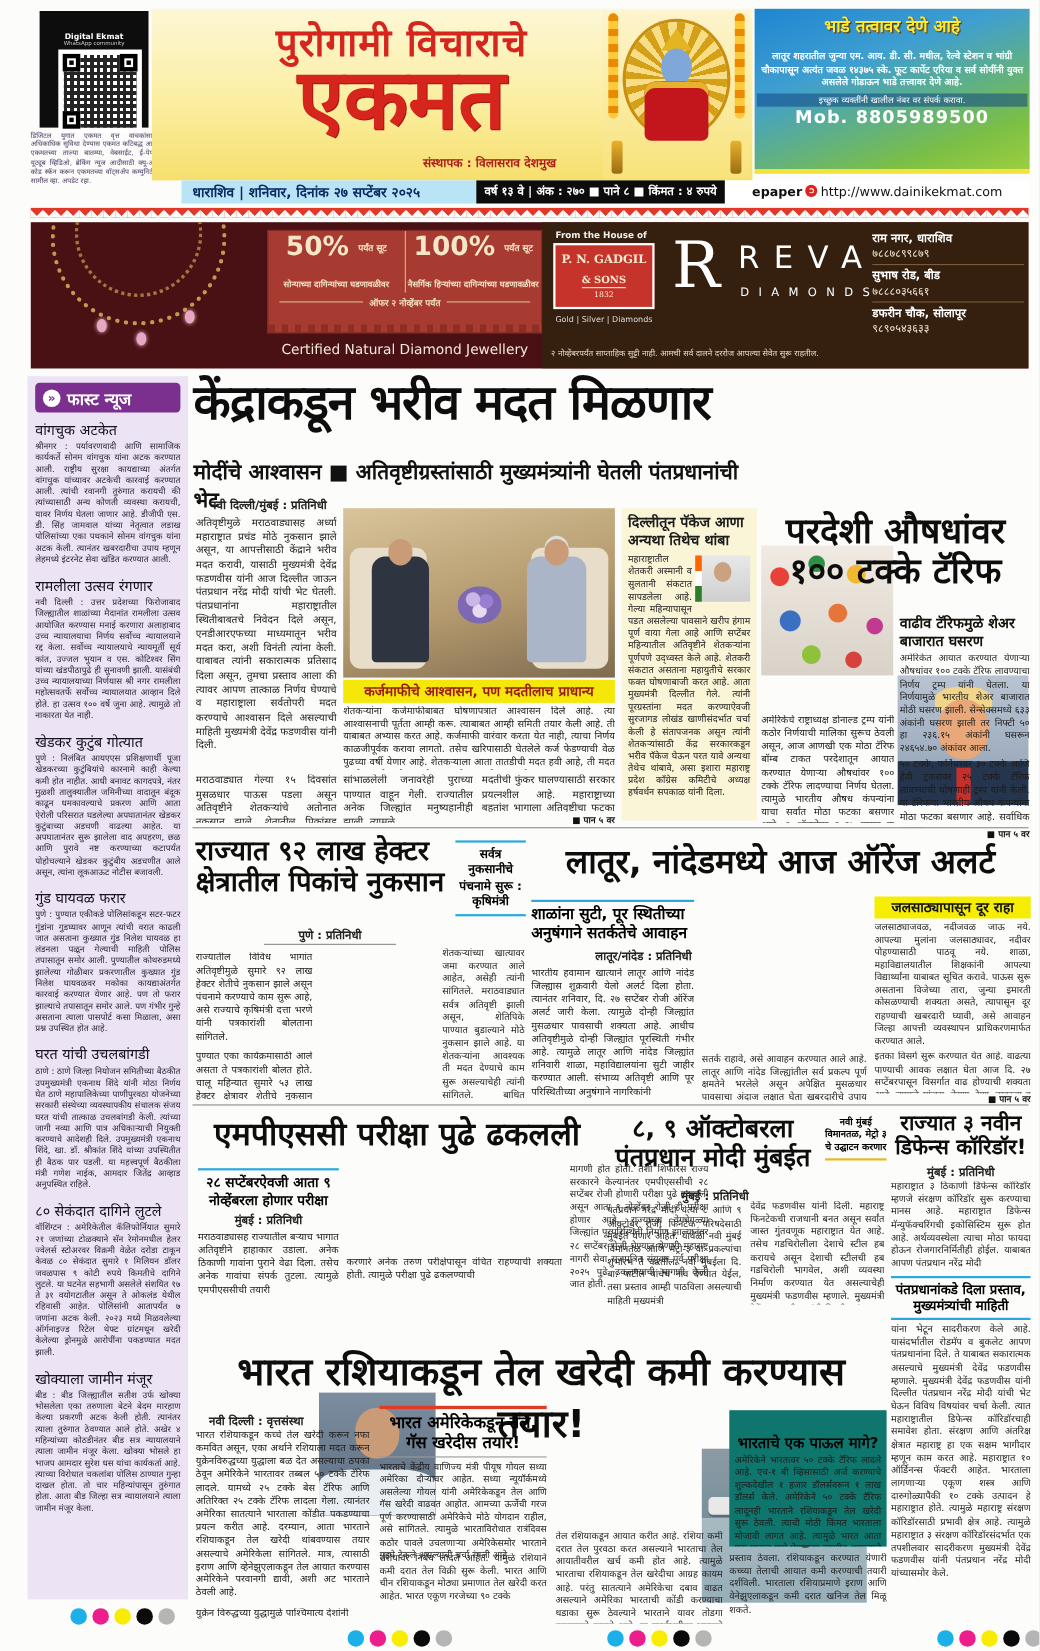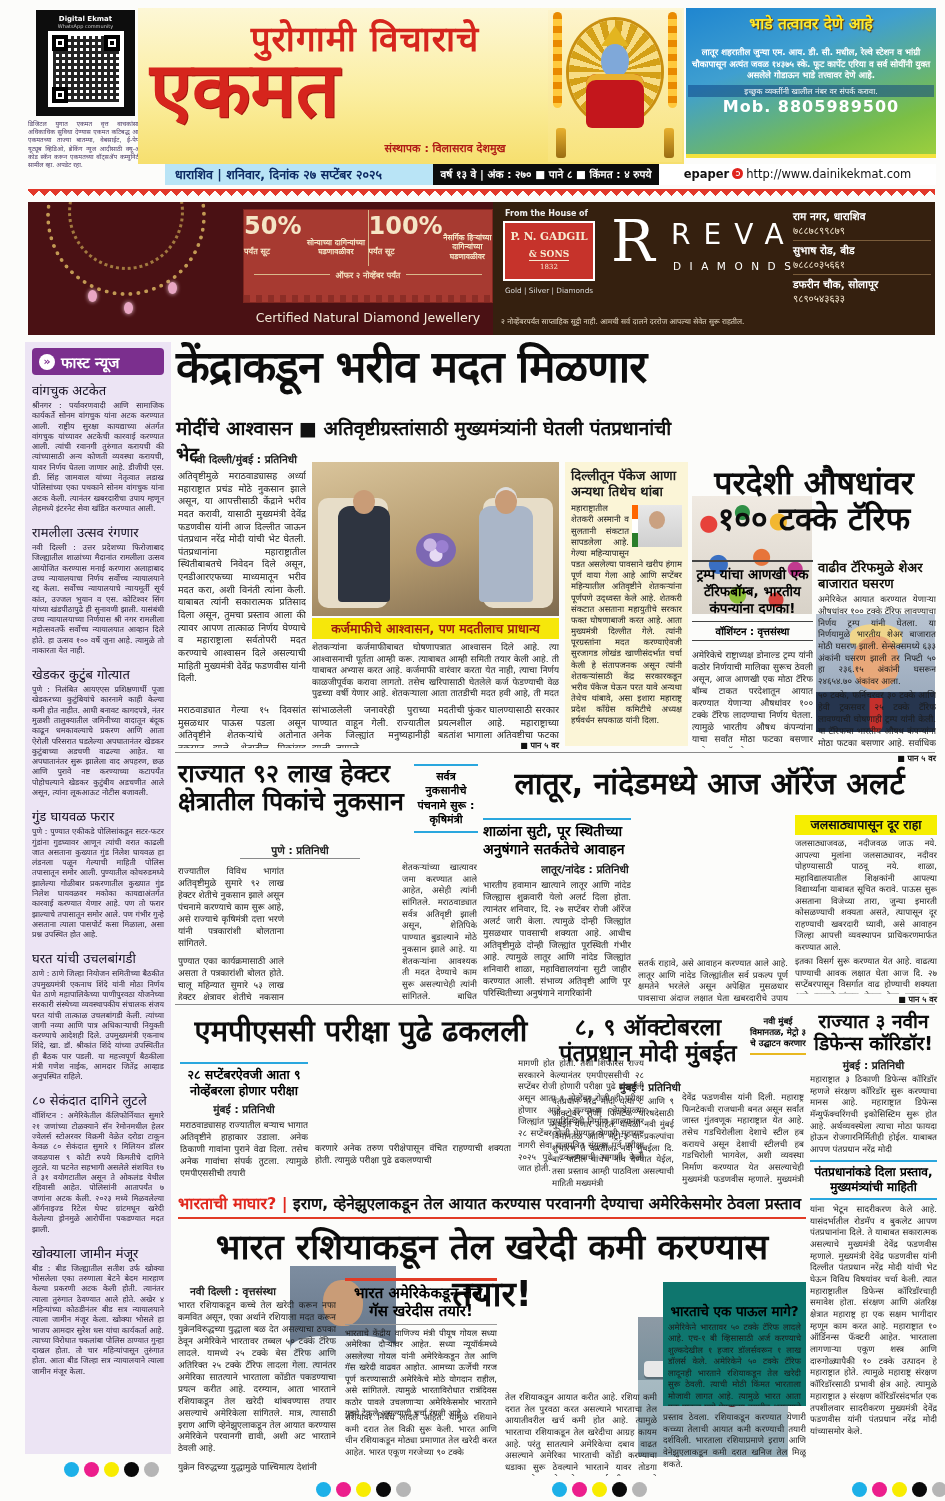--- a/index.html
+++ b/index.html
@@ -6,34 +6,34 @@
   html,body{background:#e9e9e9}
   body{font-family:"DejaVu Sans","Liberation Sans",sans-serif}
   #page{position:relative;width:945px;height:1501px;margin:0 auto;background:#fcfcfa;overflow:hidden}
   .abs{position:absolute}
   .b{font-weight:bold}
   .clip{overflow:hidden}
   .bodytxt{font-size:9.3px;line-height:1.36;color:#1c1c1c;text-align:justify}
   .jump{font-size:8px;font-weight:bold;color:#111}
 
   
-  .qrbox{left:36px;top:10px;width:99px;height:106px;background:#0d0d0d;padding:3px;text-align:center}
+  .qrbox{left:36px;top:10px;width:99px;height:106px;background:#0d0d0d;padding:17px;text-align:center}
   .qrbox .t{color:#fff;font-size:7px;font-weight:bold;margin-top:2px}
   .qrbox .s{color:#c9c9c9;font-size:5px;margin-bottom:2px}
   .qr{position:relative;width:76px;height:76px;margin:1px auto;background:#fff}
   .qrn{position:absolute;inset:5px;background:
     repeating-linear-gradient(0deg,#000 0 3px,transparent 3px 6px),
     repeating-linear-gradient(90deg,#000 0 3px,transparent 3px 6px);
     opacity:.85}
   .qc{position:absolute;width:16px;height:16px;border:4px solid #000;background:#fff}
   .qc i{position:absolute;inset:2px;background:#000}
   .qrnote{left:28px;top:120px;width:116px;font-size:6.3px;line-height:1.3;color:#4a3a63;text-align:justify}
   .mast-yellow{left:138px;top:8px;width:546px;height:156px;background:linear-gradient(180deg,#fdf7d6 0%,#fbeea0 55%,#f6df6e 100%)}
   .tagline{left:150px;top:14px;width:430px;font-size:35px;color:#d6251d;font-weight:bold;text-align:center;letter-spacing:1px}
-  .nameplate{left:150px;top:52px;width:430px;font-size:76px;line-height:1;color:#d6251d;font-weight:bold;text-align:left;text-shadow:1px 1px 0 #a5150f}
+  .nameplate{left:150px;top:52px;width:430px;font-size:76px;line-height:1;color:#d6251d;font-weight:bold;text-align:center;text-shadow:1px 1px 0 #a5150f}
   .founder{left:330px;top:140px;width:230px;font-size:11px;color:#b01d16;font-weight:bold;text-align:center}
   
   .deity{left:548px;top:10px;width:134px;height:152px;background:linear-gradient(180deg,#fdf4cd,#f8e37b);overflow:hidden}
   .garl{position:absolute;top:2px;width:9px;height:96px;border-radius:5px;background:repeating-linear-gradient(180deg,#e98a00 0 7px,#ffc93c 7px 14px)}
   .halo{position:absolute;left:50%;top:10px;transform:translateX(-50%);width:92px;height:104px;border-radius:50%;background:repeating-conic-gradient(#d4a017 0 9deg,#f7dd85 9deg 18deg);box-shadow:0 0 0 3px #c98f10}
   .dface{position:absolute;left:50%;top:34px;transform:translateX(-50%);width:28px;height:34px;border-radius:50%;background:#7fa8d9}
   .dcrown{position:absolute;left:50%;top:16px;transform:translateX(-50%);width:0;height:0;border-left:14px solid transparent;border-right:14px solid transparent;border-bottom:20px solid #e3b520}
   .dbody{position:absolute;left:50%;top:64px;transform:translateX(-50%);width:58px;height:54px;border-radius:10px 10px 6px 6px;background:#c3161c;box-shadow:inset 0 6px 0 #e8b12e}
   .lamp{position:absolute;bottom:4px;width:10px;height:30px;background:linear-gradient(#e8b12e,#9a6d12);border-radius:3px}
   
@@ -49,21 +49,21 @@
   .elogo::after{content:"";position:absolute;inset:3px;border-radius:50%;border:1.5px solid #fff;border-left-color:transparent}
   .zig{left:28px;top:189px;width:907px;height:9px;background-color:#e2382a;background-image:linear-gradient(-45deg,#fcfcfa 5px,transparent 0),linear-gradient(45deg,#fcfcfa 5px,transparent 0);background-position:left bottom;background-repeat:repeat-x;background-size:11px 11px}
 
   
   .jewel{left:28px;top:202px;width:907px;height:133px;background:#4a1114;overflow:hidden}
   .neck1{position:absolute;left:18px;top:-66px;width:160px;height:160px;border-radius:50%;border:4px dotted #cfa85a;opacity:.9}
   .neck2{position:absolute;left:40px;top:-48px;width:116px;height:116px;border-radius:50%;border:3px dotted #b8934a;opacity:.8}
   .gem{position:absolute;width:9px;height:12px;border-radius:50%;background:#e9a6c3;box-shadow:0 0 4px #f3c7da}
   .jred{position:absolute;left:215px;top:7px;width:250px;height:94px;background:#a73a31;border:1px solid #7e2620;color:#f5e6c6}
   .jrow{display:flex;height:56px}
-  .jcell{flex:1;display:flex;flex-direction:row;align-items:center;justify-content:center}
+  .jcell{flex:1;display:flex;flex-direction:column;align-items:center;justify-content:center}
   .jcell+.jcell{border-left:1px solid #d9b98c}
   .jpct{font-size:24px;font-weight:bold;line-height:1}
   .jpct small{font-size:8px;font-weight:bold;vertical-align:4px}
   .jdesc{font-size:7.6px;font-weight:bold;text-align:center;line-height:1.25;margin-top:18px}
   .jval{display:flex;align-items:center;gap:6px;padding:3px 10px 0;font-size:8px;font-weight:bold;color:#f3e2c0}
   .jval::before,.jval::after{content:"";flex:1;height:1px;background:#d9b98c}
   .jpat{position:absolute;left:0;right:0;bottom:0;height:7px;background:repeating-linear-gradient(90deg,#8c2d26 0 6px,#a73a31 6px 12px)}
   .jcert{position:absolute;left:215px;top:108px;width:250px;color:#f2ead8;font-size:12.5px;text-align:center}
   .jbrown{position:absolute;left:465px;top:0;width:442px;height:133px;background:#35200f;color:#eee}
   .jhouse{position:absolute;left:12px;top:7px;font-size:8px;font-weight:bold}
@@ -329,24 +329,20 @@
   </div>
 
   <div class="abs photo pills" style="left:692px;top:342px;width:120px;height:118px"></div>
   <div class="abs photo trump" style="left:816px;top:342px;width:119px;height:118px">
     <div class="hair"></div>
     <div class="face"></div>
     <div class="suit"></div>
     <div class="tie"></div>
   </div>
   <div class="abs tariff-h">परदेशी औषधांवर १०० टक्के टॅरिफ</div>
-  <div class="abs tbox">
-    <div class="tt">ट्रम्प यांचा आणखी एक टॅरिफबॉम्ब, भारतीय कंपन्यांना दणका!</div>
-    <div class="tb">वॉशिंग्टन : वृत्तसंस्था</div>
-  </div>
   <div class="abs bodytxt clip" style="left:692px;top:650px;width:121px;height:98px;font-size:8.8px">अमेरिकेचे राष्ट्राध्यक्ष डोनाल्ड ट्रम्प यांनी कठोर निर्णयाची मालिका सुरूच ठेवली असून, आज आणखी एक मोठा टॅरिफ बॉम्ब टाकत परदेशातून आयात करण्यात येणाऱ्या औषधांवर १०० टक्के टॅरिफ लादण्याचा निर्णय घेतला. त्यामुळे भारतीय औषध कंपन्यांना याचा सर्वांत मोठा फटका बसणार आहे. १ ऑक्टोबर २०२५ पासून हा वाढीव टॅरिफ लागू होणार आहे. दरम्यान, किचन कॅबिनेटस आणि बाथरूम व्हॅनिटीवर</div>
   <div class="abs market">
     <div class="mt">वाढीव टॅरिफमुळे शेअर बाजारात घसरण</div>
     <div class="bodytxt clip" style="height:92px;font-size:8.6px">अमेरिकेत आयात करण्यात येणाऱ्या औषधांवर १०० टक्के टॅरिफ लावण्याचा निर्णय ट्रम्प यांनी घेतला. या निर्णयामुळे भारतीय शेअर बाजारात मोठी घसरण झाली. सेन्सेक्समध्ये ६३३ अंकांनी घसरण झाली तर निफ्टी ५० हा २३६.१५ अंकांनी घसरून २४६५४.७० अंकांवर आला.</div>
     <div class="bodytxt clip" style="height:62px;margin-top:4px;font-size:8.8px">५० टक्के, फर्निचरवर ३० टक्के आणि हेवी ट्रकसवर २५ टक्के टॅरिफ लावण्याची घोषणाही ट्रम्प यांनी केली. या टॅरिफचा भारतीय औषध कंपन्यांना मोठा फटका बसणार आहे. सर्वाधिक फटका</div>
     <div class="jump" style="text-align:right">■ पान ५ वर</div>
   </div>
 
   <div class="abs hline" style="left:175px;top:752px;width:760px"></div>
 
@@ -396,23 +392,20 @@
   <div class="abs bodytxt clip" style="left:682px;top:1092px;width:122px;height:94px;font-size:8.6px">देवेंद्र फडणवीस यांनी दिली. महाराष्ट्र फिनटेकची राजधानी बनत असून सर्वांत जास्त गुंतवणूक महाराष्ट्रात येत आहे. तसेच गडचिरोलीला देशाचे स्टील हब करायचे असून देशाची स्टीलची हब गडचिरोली भागवेल, अशी व्यवस्था निर्माण करण्यात येत असल्याचेही मुख्यमंत्री फडणवीस म्हणाले. मुख्यमंत्री देवेंद्र फडणवीस यांनी दिल्लीत पंतप्रधान मोदी यांची भेट घेतली.</div>
 
   <div class="abs def-h">राज्यात ३ नवीन डिफेन्स कॉरिडॉर!</div>
   <div class="abs byline" style="left:810px;top:1058px;width:127px">मुंबई : प्रतिनिधी</div>
   <div class="abs clip" style="left:810px;top:1074px;width:127px;height:380px">
     <div class="bodytxt" style="font-size:8.6px">महाराष्ट्रात ३ ठिकाणी डिफेन्स कॉरिडॉर म्हणजे संरक्षण कॉरिडॉर सुरू करण्याचा मानस आहे. महाराष्ट्रात डिफेन्स मॅन्युफॅक्चरिंगची इकोसिस्टिम सुरू होत आहे. अर्थव्यवस्थेला त्याचा मोठा फायदा होऊन रोजगारनिर्मितीही होईल. याबाबत आपण पंतप्रधान नरेंद्र मोदी</div>
     <div class="def-inset">पंतप्रधानांकडे दिला प्रस्ताव, मुख्यमंत्र्यांची माहिती</div>
     <div class="bodytxt" style="font-size:8.6px">यांना भेटून सादरीकरण केले आहे. यासंदर्भातील रोडमॅप व बुकलेट आपण पंतप्रधानांना दिले. ते याबाबत सकारात्मक असल्याचे मुख्यमंत्री देवेंद्र फडणवीस म्हणाले. मुख्यमंत्री देवेंद्र फडणवीस यांनी दिल्लीत पंतप्रधान नरेंद्र मोदी यांची भेट घेऊन विविध विषयांवर चर्चा केली. त्यात महाराष्ट्रातील डिफेन्स कॉरिडॉरचाही समावेश होता. संरक्षण आणि अंतरिक्ष क्षेत्रात महाराष्ट्र हा एक सक्षम भागीदार म्हणून काम करत आहे. महाराष्ट्रात १० ऑर्डिनन्स फॅक्टरी आहेत. भारताला लागणाऱ्या एकूण शस्त्र आणि दारुगोळ्यापैकी १० टक्के उत्पादन हे महाराष्ट्रात होते. त्यामुळे महाराष्ट्र संरक्षण कॉरिडॉरसाठी प्रभावी क्षेत्र आहे. त्यामुळे महाराष्ट्रात ३ संरक्षण कॉरिडॉरसंदर्भात एक तपशीलवार सादरीकरण मुख्यमंत्री देवेंद्र फडणवीस यांनी पंतप्रधान नरेंद्र मोदी यांच्यासमोर केले.</div>
   </div>
 
-  <div class="abs kicker">
-    <span class="kr">भारताची माघार? |</span><span class="kk"> इराण, व्हेनेझुएलाकडून तेल आयात करण्यास परवानगी देण्याचा अमेरिकेसमोर ठेवला प्रस्ताव</span>
-  </div>
   <div class="abs oil-h">भारत रशियाकडून तेल खरेदी कमी करण्यास तयार!</div>
   <div class="abs byline" style="left:190px;top:1284px;width:130px;text-align:left">नवी दिल्ली : वृत्तसंस्था</div>
   <div class="abs bodytxt clip" style="left:178px;top:1300px;width:158px;height:160px;font-size:8.8px">भारत रशियाकडून कच्चे तेल खरेदी करून नफा कमवित असून, एका अर्थाने रशियाला मदत करून युक्रेनविरुद्धच्या युद्धाला बळ देत असल्याचा ठपका ठेवून अमेरिकेने भारतावर तब्बल ५० टक्के टॅरिफ लादले. यामध्ये २५ टक्के बेस टॅरिफ आणि अतिरिक्त २५ टक्के टॅरिफ लादला गेला. त्यानंतर अमेरिका सातत्याने भारताला कोंडीत पकडण्याचा प्रयत्न करीत आहे. दरम्यान, आता भारताने रशियाकडून तेल खरेदी थांबवण्यास तयार असल्याचे अमेरिकेला सांगितले. मात्र, त्यासाठी इराण आणि व्हेनेझुएलाकडून तेल आयात करण्यास अमेरिकेने परवानगी द्यावी, अशी अट भारताने ठेवली आहे.</div>
   <div class="abs bodytxt clip" style="left:178px;top:1462px;width:158px;height:14px;font-size:8.8px">युक्रेन विरुद्धच्या युद्धामुळे पाश्चिमात्य देशांनी</div>
   <div class="abs obox1">
     <div class="ot">भारत अमेरिकेकडून तेल, गॅस खरेदीस तयार!</div>
     <div class="bodytxt clip" style="height:102px;font-size:8.4px;margin-top:3px">भारताचे केंद्रीय वाणिज्य मंत्री पीयूष गोयल सध्या अमेरिका दौऱ्यावर आहेत. सध्या न्यूयॉर्कमध्ये असलेल्या गोयल यांनी अमेरिकेकडून तेल आणि गॅस खरेदी वाढवत आहोत. आमच्या ऊर्जेची गरज पूर्ण करण्यासाठी अमेरिकेचे मोठे योगदान राहील, असे सांगितले. त्यामुळे भारताविरोधात रात्रंदिवस कठोर पावले उचलणाऱ्या अमेरिकेसमोर भारताने गुडघे टेकले असल्याची चर्चा रंगली आहे.</div>
   </div>
   <div class="abs bodytxt clip" style="left:345px;top:1412px;width:152px;height:64px;font-size:8.6px">रशियावर निर्बंध लादले आहेत. यामुळे रशियाने कमी दरात तेल विक्री सुरू केली. भारत आणि चीन रशियाकडून मोठ्या प्रमाणात तेल खरेदी करत आहेत. भारत एकूण गरजेच्या ९० टक्के</div>
 

